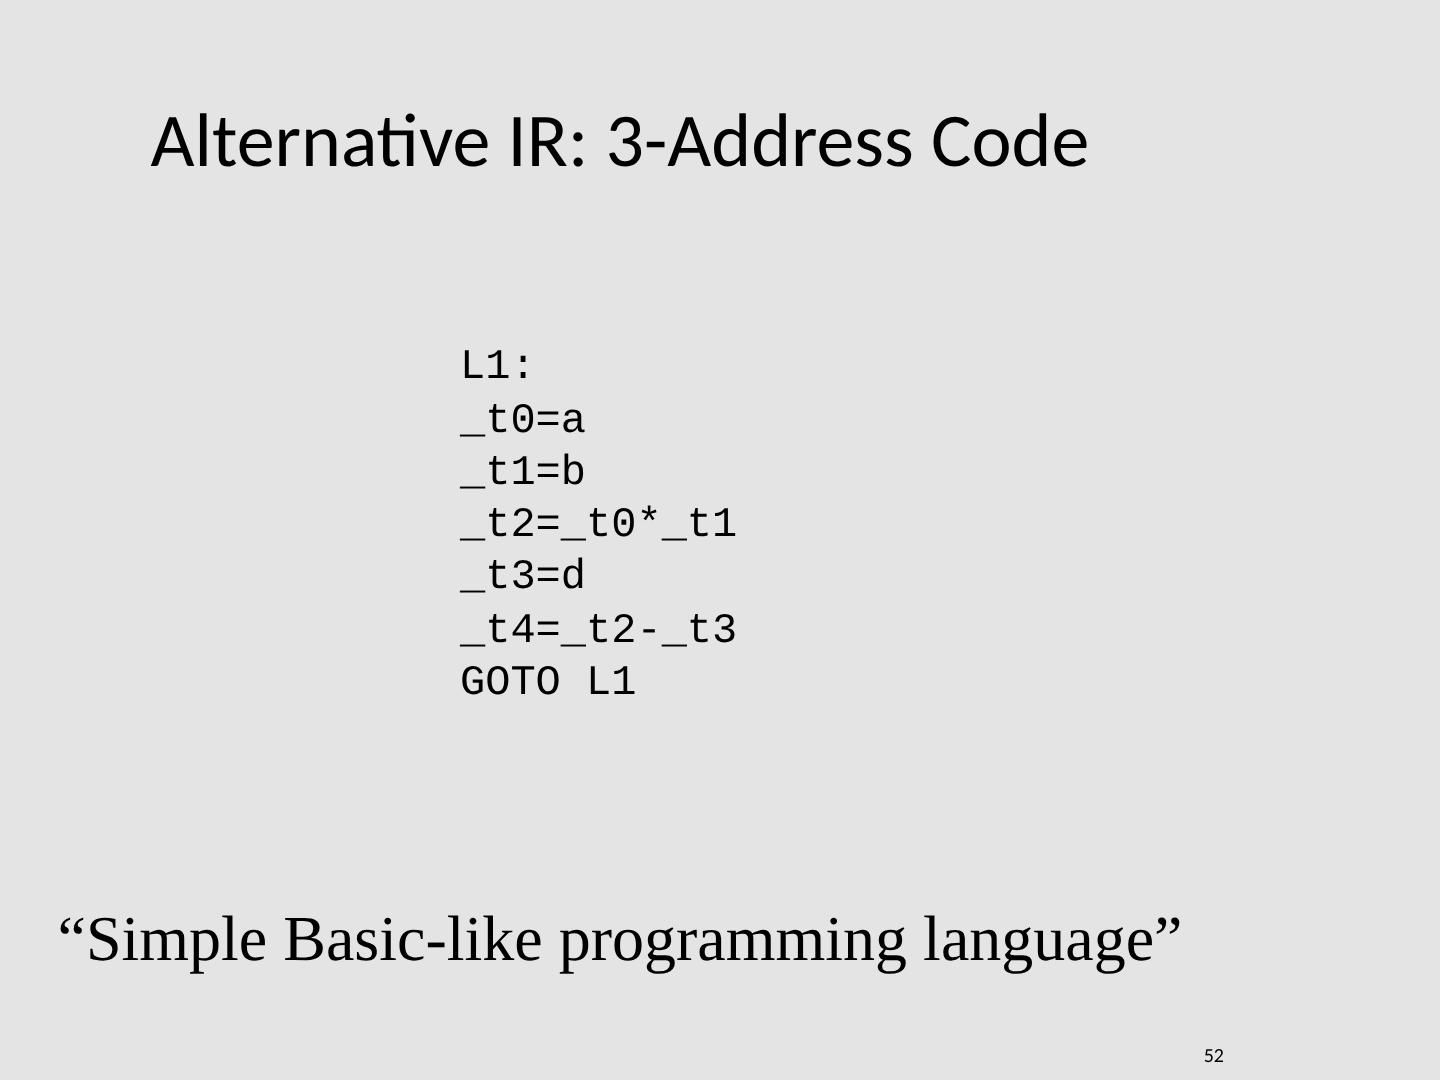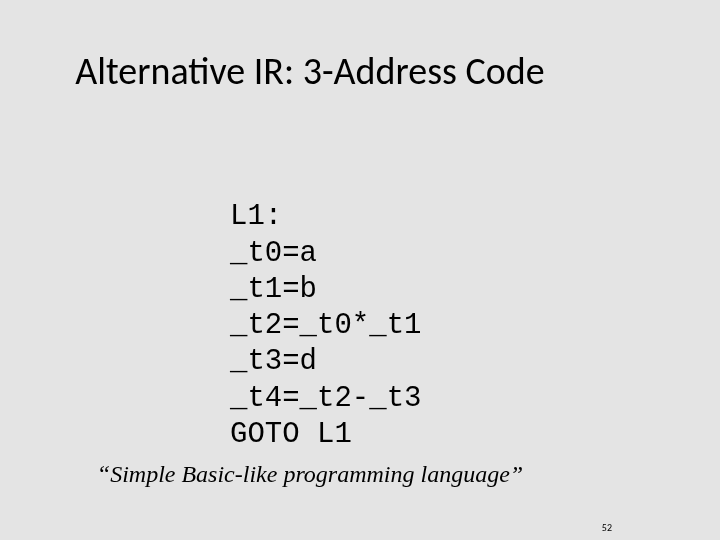--- a/index.html
+++ b/index.html
@@ -23,38 +23,37 @@
     top: 48px;
     left: 0;
     width: 100%;
     text-align: center;
     font-size: 38px;
     color: #000;
     font-weight: 400;
   }
   .code-block {
     position: absolute;
-    top: 163px;
+    top: 146px;
     left: 230px;
     font-family: "Courier New", Courier, monospace;
-    font-size: 29px;
+    font-size: 21px;
     line-height: 1.25;
     color: #000;
     white-space: pre;
   }
   .caption {
     position: absolute;
     bottom: 52px;
     left: 0;
     width: 100%;
     text-align: center;
     font-family: "Times New Roman", Times, serif;
-    font-size: 24px;
+    font-size: 32px;
     color: #000;
-    font-style: italic;
   }
   .page-num {
     position: absolute;
     right: 8px;
     bottom: 6px;
     font-size: 10px;
     color: #000;
     margin-left: 42px;
   }
 </style>

